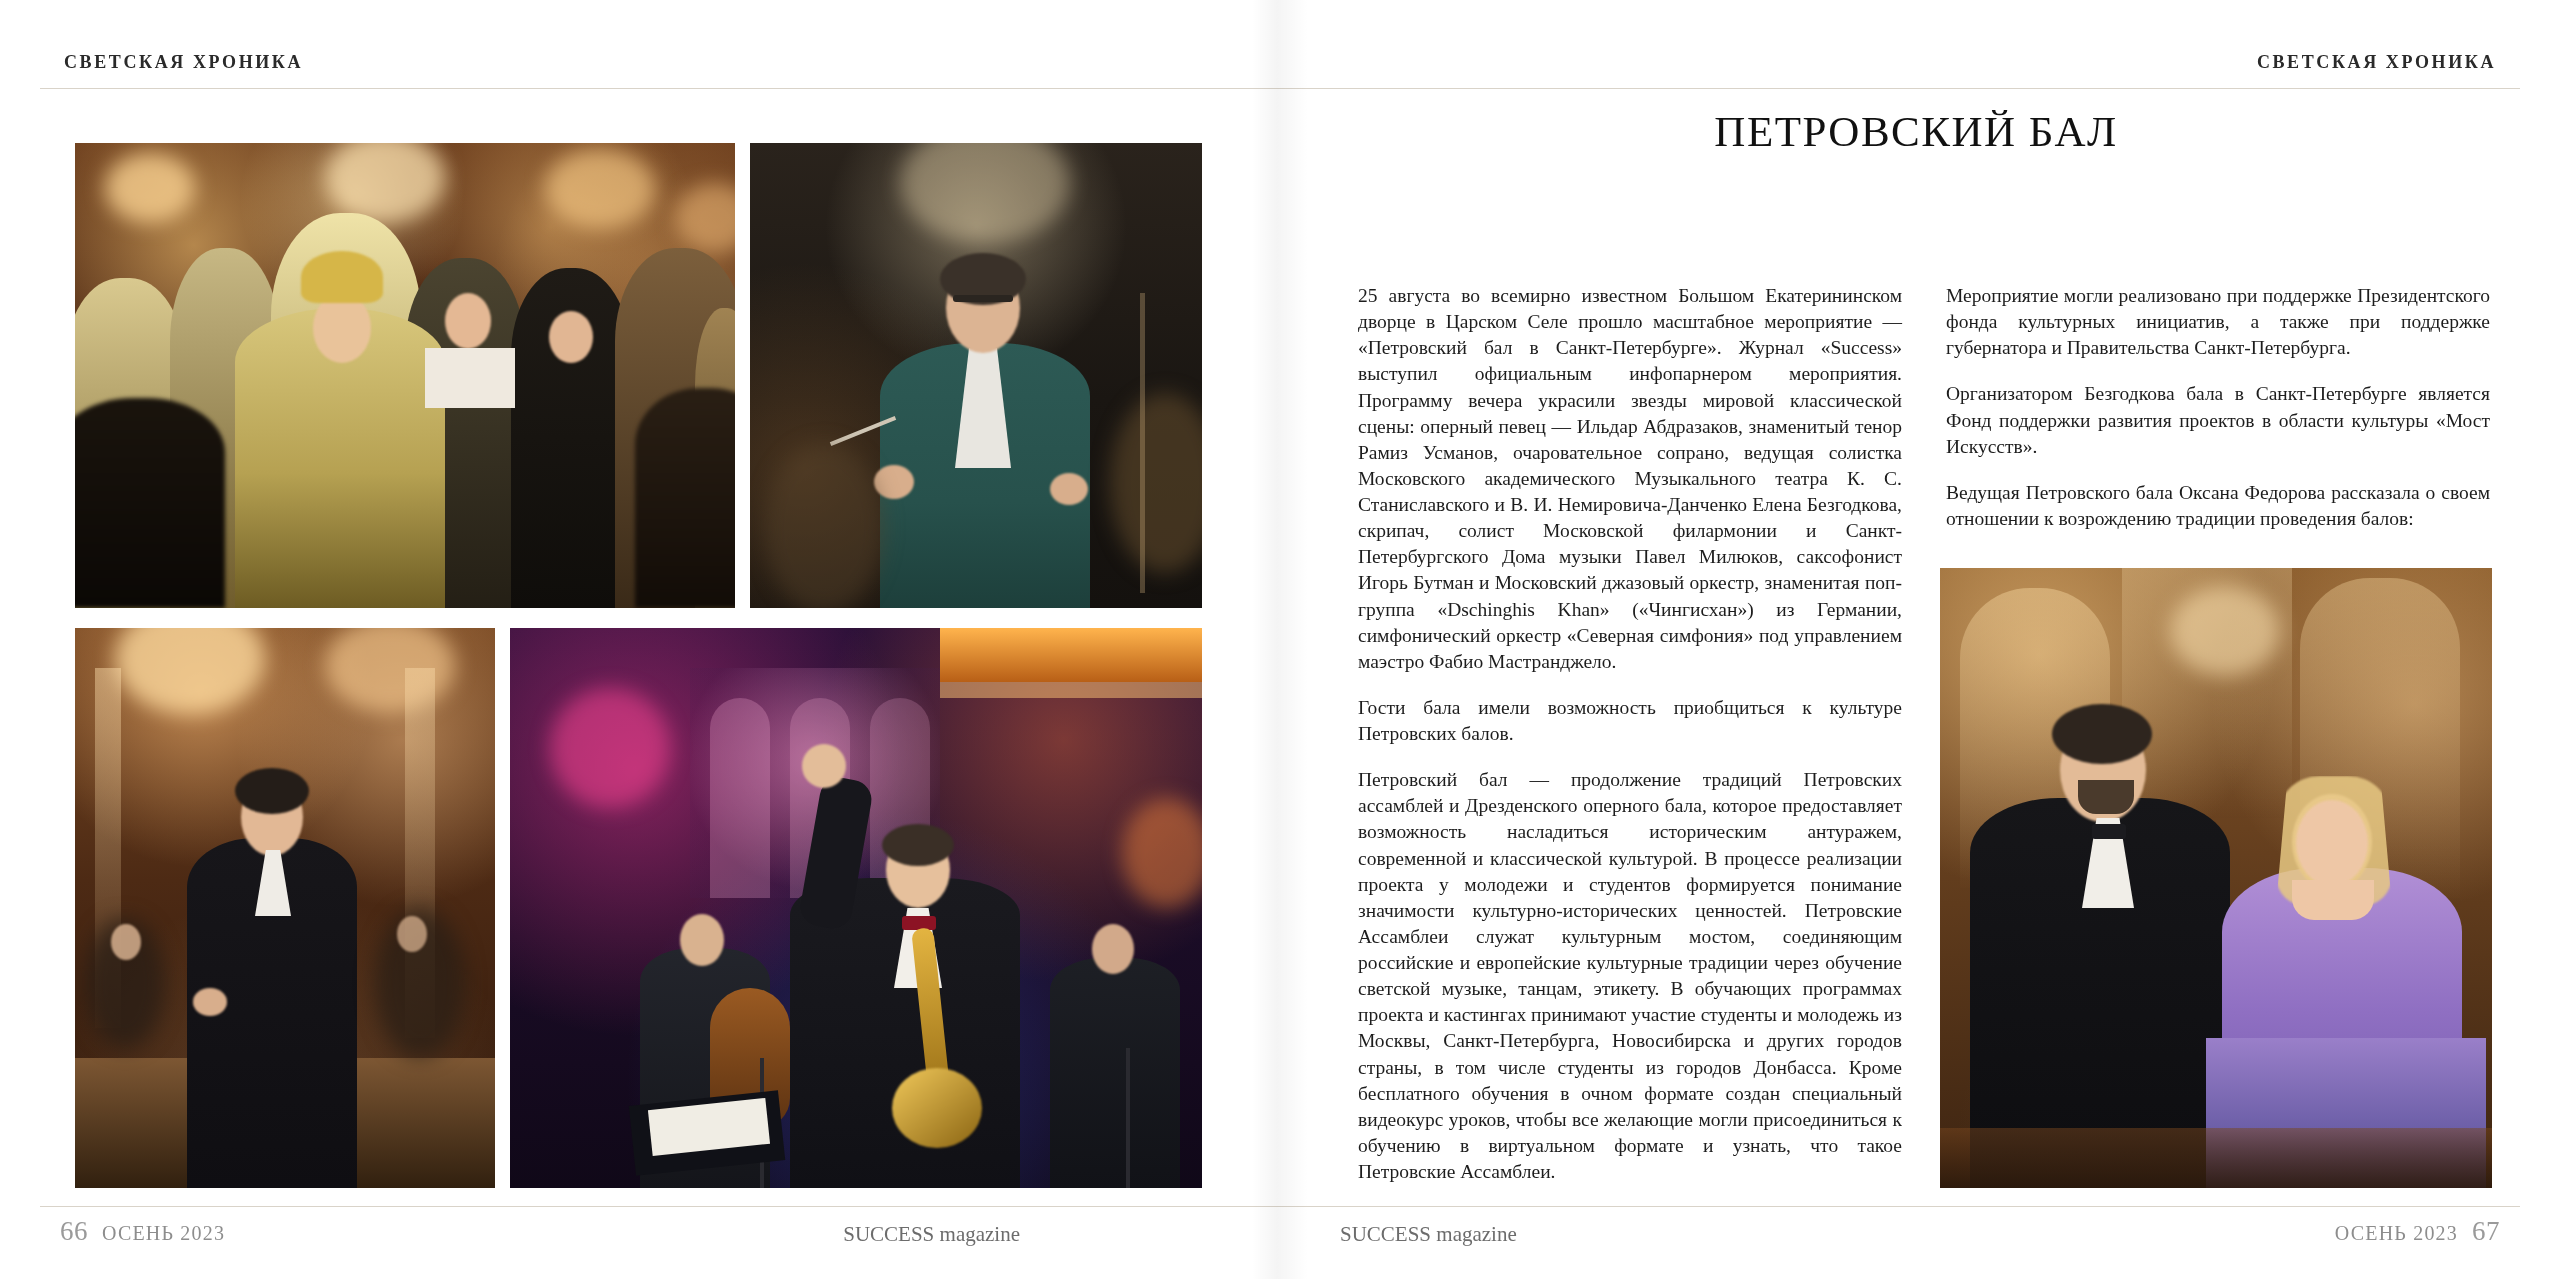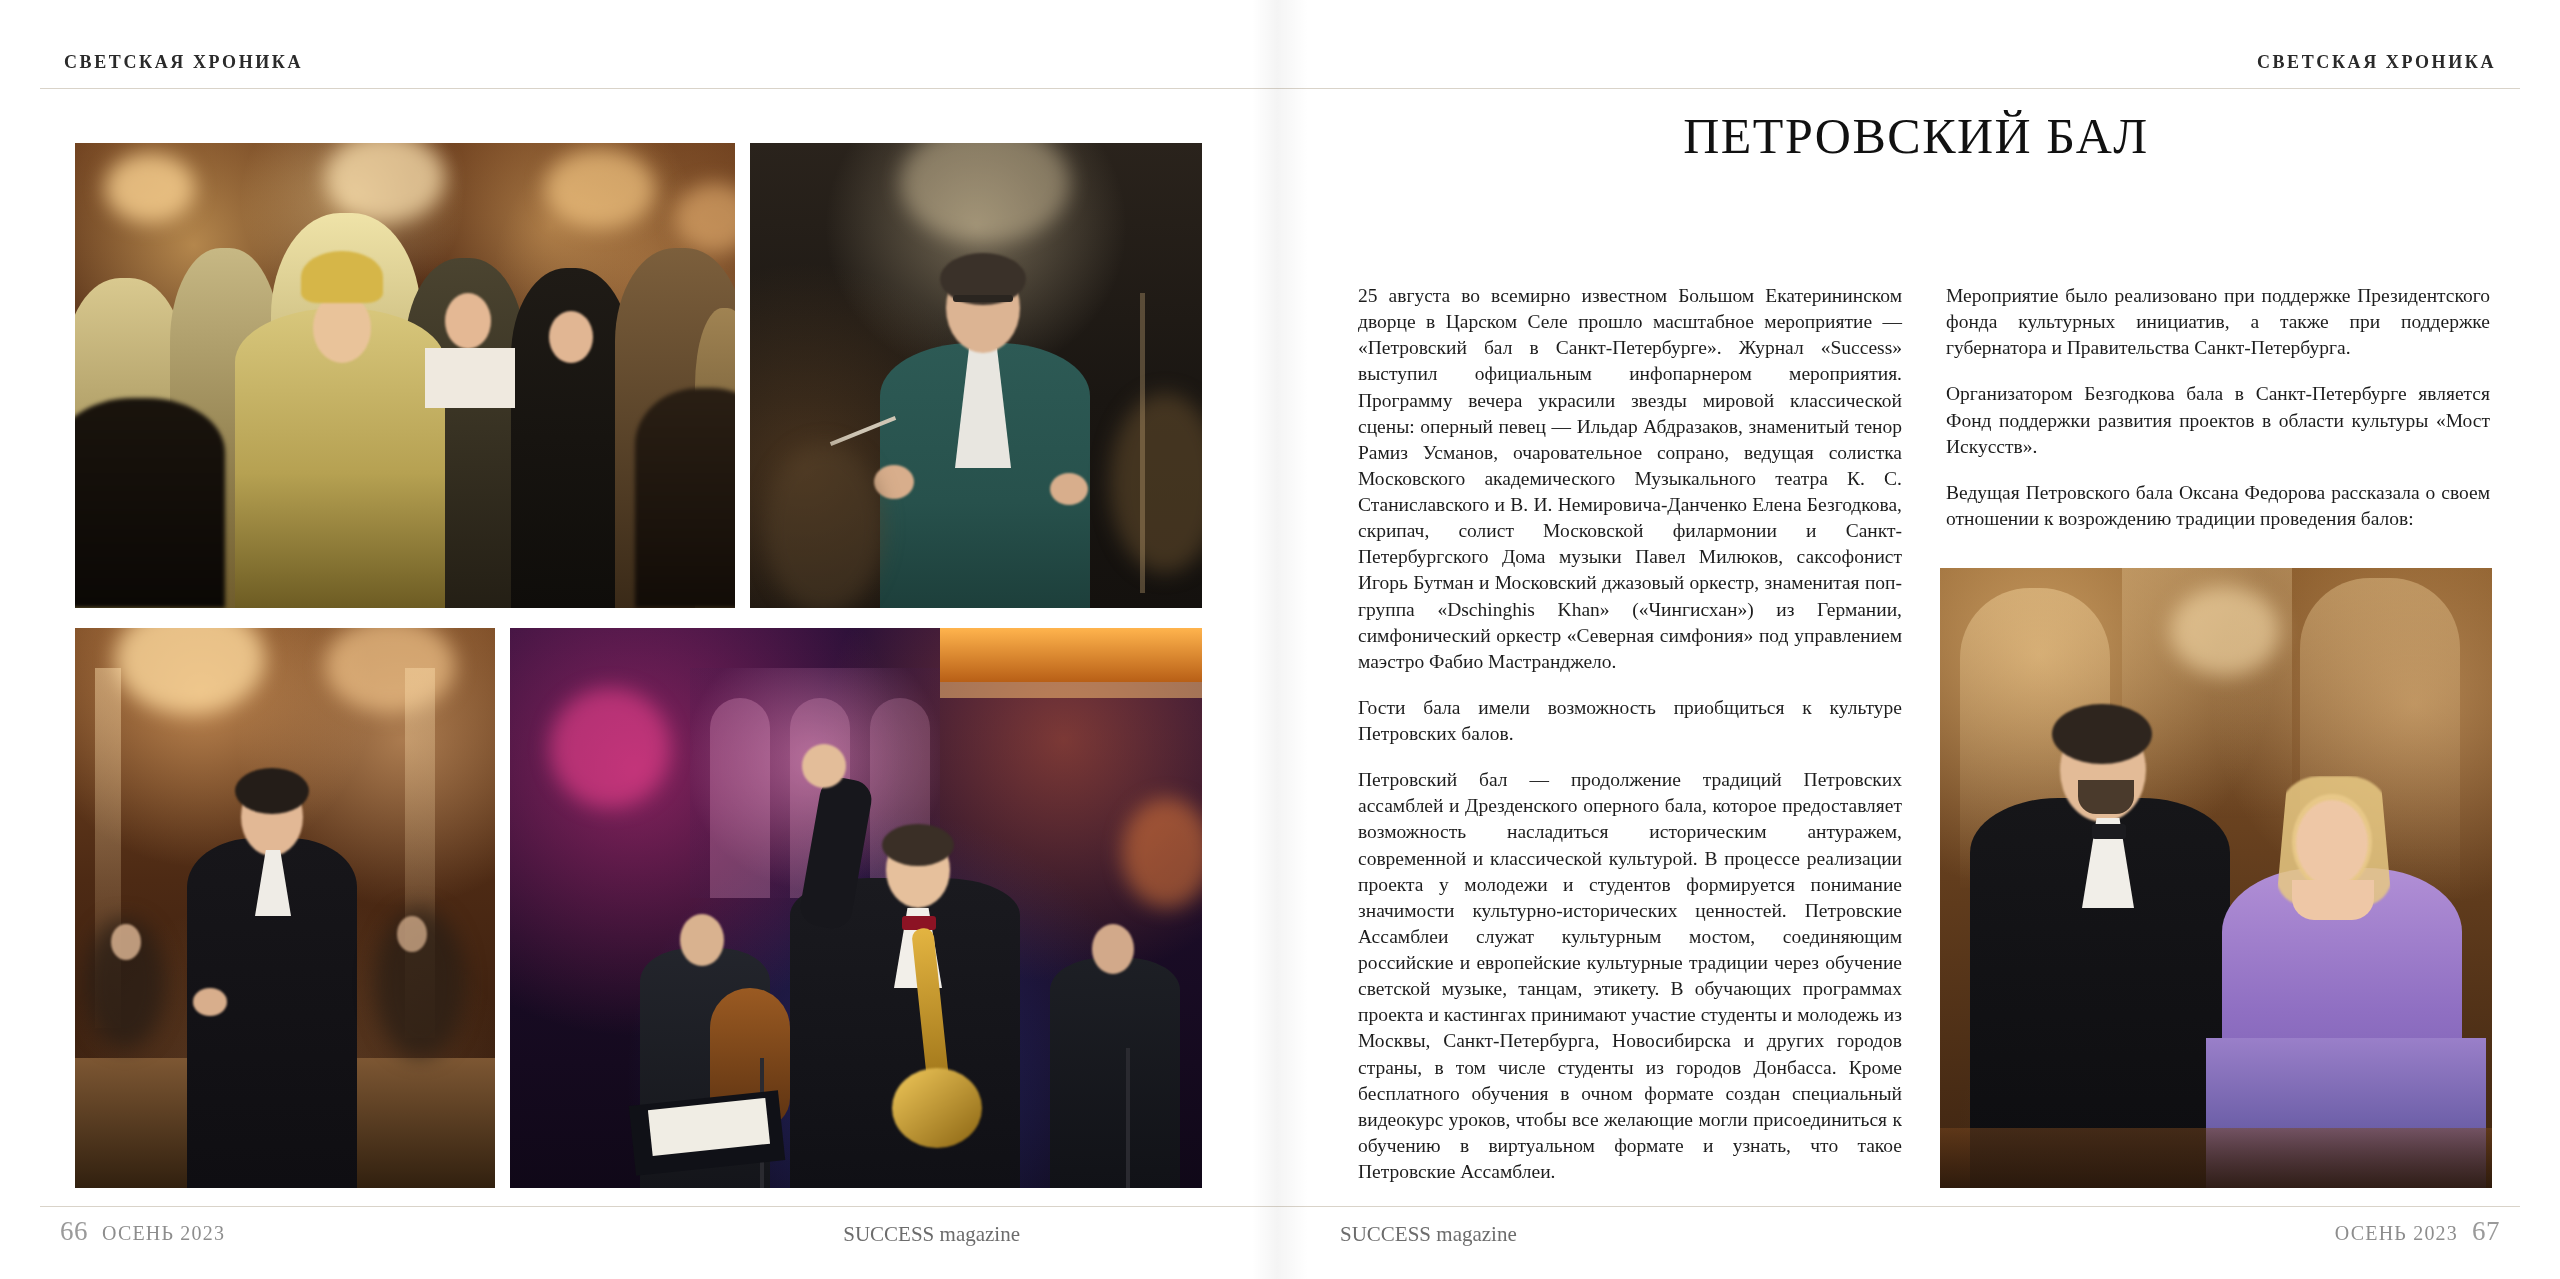--- a/index.html
+++ b/index.html
@@ -144,21 +144,21 @@
 
   
   .headline {
     position: absolute;
     top: 108px;
     left: 70px;
     right: 78px;
     text-align: center;
     font-family: "Liberation Serif", serif;
     font-weight: 400;
-    font-size: 50px;
+    font-size: 43px;
     line-height: 1.12;
     letter-spacing: 1.5px;
     color: #111;
   }
   .headline .l2 { display: block; }
 
   .cols {
     position: absolute;
     top: 283px;
     left: 70px;
@@ -351,21 +351,21 @@
       <span class="l1">ПЕТРОВСКИЙ БАЛ</span>
     </div>
 
     <div class="cols">
       <div class="col">
         <p>25 августа во всемирно известном Большом Екатерининском дворце в Царском Селе прошло масштабное мероприятие — «Петровский бал в Санкт-Петербурге». Журнал «Success» выступил официальным инфопарнером мероприятия. Программу вечера украсили звезды мировой классической сцены: оперный певец — Ильдар Абдразаков, знаменитый тенор Рамиз Усманов, очаровательное сопрано, ведущая солистка Московского академического Музыкального театра К. С. Станиславского и В. И. Немировича-Данченко Елена Безгодкова, скрипач, солист Московской филармонии и Санкт-Петербургского Дома музыки Павел Милюков, саксофонист Игорь Бутман и Московский джазовый оркестр, знаменитая поп-группа «Dschinghis Khan» («Чингисхан») из Германии, симфонический оркестр «Северная симфония» под управлением маэстро Фабио Мастранджело.</p>
         <p>Гости бала имели возможность приобщиться к культуре Петровских балов.</p>
         <p>Петровский бал — продолжение традиций Петровских ассамблей и Дрезденского оперного бала, которое предоставляет возможность насладиться историческим антуражем, современной и классической культурой. В процессе реализации проекта у молодежи и студентов формируется понимание значимости культурно-исторических ценностей. Петровские Ассамблеи служат культурным мостом, соединяющим российские и европейские культурные традиции через обучение светской музыке, танцам, этикету. В обучающих программах проекта и кастингах принимают участие студенты и молодежь из Москвы, Санкт-Петербурга, Новосибирска и других городов страны, в том числе студенты из городов Донбасса. Кроме бесплатного обучения в очном формате создан специальный видеокурс уроков, чтобы все желающие могли присоединиться к обучению в виртуальном формате и узнать, что такое Петровские Ассамблеи.</p>
       </div>
       <div class="col">
-        <p>Мероприятие было реализовано при поддержке Президентского фонда культурных инициатив, а также при поддержке губернатора и Правительства Санкт-Петербурга.</p>
+        <p>Мероприятие могли реализовано при поддержке Президентского фонда культурных инициатив, а также при поддержке губернатора и Правительства Санкт-Петербурга.</p>
         <p>Организатором Безгодкова бала в Санкт-Петербурге является Фонд поддержки развития проектов в области культуры «Мост Искусств».</p>
         <p>Ведущая Петровского бала Оксана Федорова рассказала о своем отношении к возрождению традиции проведения балов:</p>
       </div>
     </div>
 
     <div class="photo-right">
       <div class="p5-bg"></div>
 
       <div class="bar" style="left:20px; top:20px; width:150px; height:300px; background:linear-gradient(180deg,rgba(255,225,170,0.4),rgba(120,75,35,0.05)); border-radius:70px 70px 0 0;"></div>
       <div class="bar" style="left:360px; top:10px; width:160px; height:320px; background:linear-gradient(180deg,rgba(255,225,170,0.35),rgba(120,75,35,0.05)); border-radius:70px 70px 0 0;"></div>

